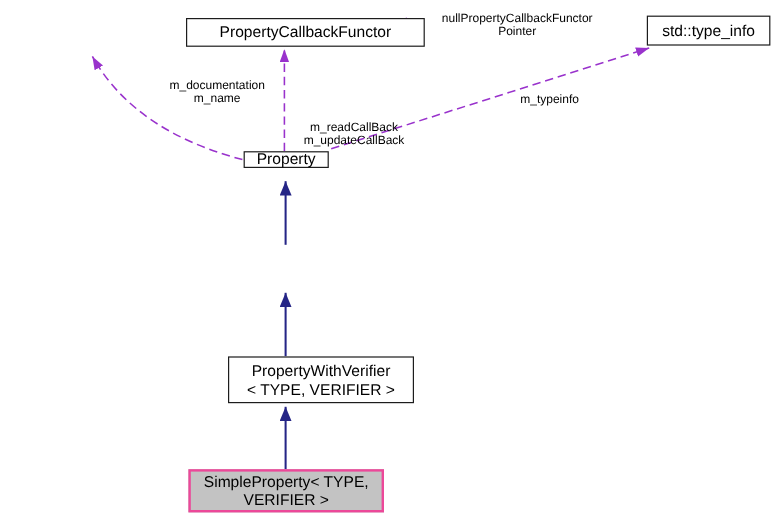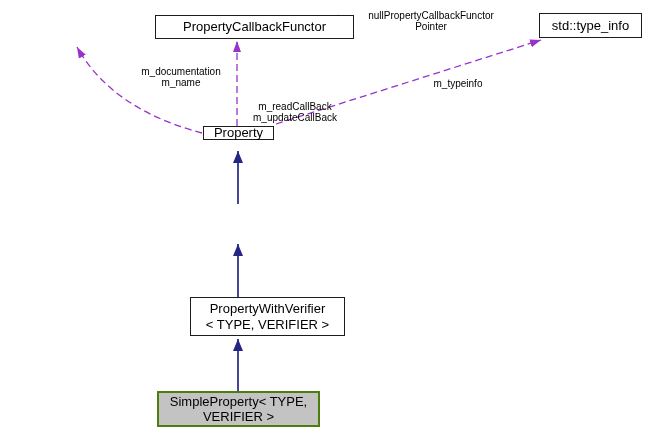--- a/index.html
+++ b/index.html
@@ -50,21 +50,21 @@
     justify-content:center;
     text-align:center;
     white-space:pre-line;
     font-size:13px;
     line-height:1.18;
     color:var(--text);
     cursor:pointer;
   }
   .node.highlight{
     background:var(--highlight-fill);
-    border:2px solid #4d7c0f;
+    border:2px solid #ec4899;
     cursor:default;
   }
   .edge-label{
     position:absolute;
     text-align:center;
     white-space:pre-line;
     font-size:10px;
     line-height:1.05;
     color:var(--text);
   }

